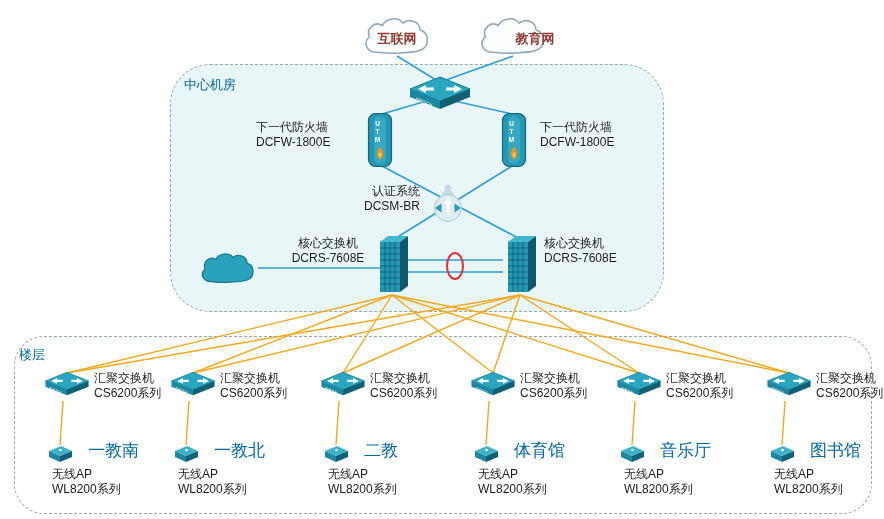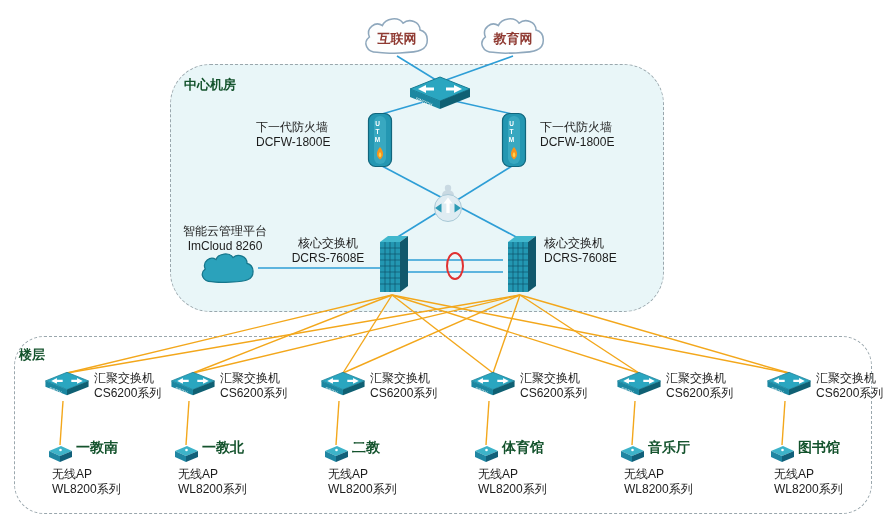--- a/index.html
+++ b/index.html
@@ -4,29 +4,29 @@
 <style>
   html,body{margin:0;padding:0;background:#fff;}
   #stage{position:relative;width:884px;height:519px;background:#fff;overflow:hidden;
          font-family:"Liberation Sans",sans-serif;}
   .box{position:absolute;border:1.5px dashed #9aa7ad;z-index:1;}
   #center-room{left:170px;top:64px;width:492px;height:246px;border-radius:40px;background:#e9f6f8;}
   #floor-box{left:14px;top:336px;width:856px;height:176px;border-radius:30px;background:#ffffff;}
   #wires{position:absolute;left:0;top:0;z-index:2;pointer-events:none;}
   .dev{position:absolute;z-index:3;}
   .lbl{position:absolute;z-index:4;font-size:12px;line-height:1.28;color:#1c1c1c;white-space:nowrap;}
-  .red{position:absolute;z-index:4;font-size:12px;font-weight:bold;color:#14532d;white-space:nowrap;}
+  .red{position:absolute;z-index:4;font-size:12px;font-weight:normal;color:#0369a1;white-space:nowrap;}
   .title-red{font-size:13px;}
   .cloud-lbl{position:absolute;z-index:4;font-size:13px;font-weight:bold;color:#8f3a32;text-align:center;}
   .utm{position:absolute;z-index:4;writing-mode:vertical-lr;text-orientation:upright;
        font-size:6.5px;font-weight:bold;color:#fff;letter-spacing:1px;text-align:center;}
   .building{position:absolute;top:370px;width:132px;height:138px;z-index:3;}
   .building .agg{position:absolute;left:0;top:0;}
   .building .sw-lbl{position:absolute;left:50px;top:1px;}
-  .building .loc{position:absolute;left:32px;top:69px;font-size:14px;}
+  .building .loc{position:absolute;left:44px;top:69px;font-size:17px;}
   .building .ap{position:absolute;left:2px;top:74px;}
   .building .ap-lbl{position:absolute;left:8px;top:97px;}
   .ctr{text-align:center;}
   .rgt{text-align:right;}
 </style>
 </head>
 <body>
 
 <div id="stage">
 
@@ -69,21 +69,21 @@
   </svg>
 
   <svg class="dev" style="left:358px;top:14px" width="78" height="46" viewBox="0 0 100 60">
     <path d="M24 50 C10 50 5 37 14 30 C9 18 22 9 31 15 C35 5 52 3 58 12 C66 5 80 10 80 21 C92 24 93 42 81 47 C74 51 34 52 24 50 Z" fill="#fdfefe" stroke="#8fa8bd" stroke-width="2"></path>
   </svg>
   <div class="cloud-lbl" style="left:358px;top:30px;width:78px">互联网</div>
 
   <svg class="dev" style="left:474px;top:14px" width="78" height="46" viewBox="0 0 100 60">
     <path d="M24 50 C10 50 5 37 14 30 C9 18 22 9 31 15 C35 5 52 3 58 12 C66 5 80 10 80 21 C92 24 93 42 81 47 C74 51 34 52 24 50 Z" fill="#fdfefe" stroke="#8fa8bd" stroke-width="2"></path>
   </svg>
-  <div class="cloud-lbl" style="left:474px;top:30px;width:78px">教育网</div>
+  <div class="cloud-lbl" style="left:496px;top:30px;width:78px">教育网</div>
 
   <div class="red title-red" style="left:184px;top:76px">中心机房</div>
 
   <svg class="dev" style="left:408px;top:74px" width="64" height="40" viewBox="0 0 64 40">
     <polygon points="32,3 62,15 32,27 2,15" fill="#2aa6c0" stroke="#157a92" stroke-width="1"></polygon>
     <polygon points="2,15 32,27 32,35 2,23" fill="#1b87a1"></polygon>
     <polygon points="32,27 62,15 62,23 32,35" fill="#0f6073"></polygon>
     <polygon points="10,15 18,11 18,13.5 26,13.5 26,16.5 18,16.5 18,19" fill="#ffffff"></polygon>
     <polygon points="54,15 46,11 46,13.5 38,13.5 38,16.5 46,16.5 46,19" fill="#ffffff"></polygon>
     <text x="7" y="26" font-size="4.5" fill="#ffffff" transform="rotate(22 7 26)">SWITCH</text>
@@ -115,25 +115,25 @@
 
   <svg class="dev" style="left:428px;top:180px" width="40" height="44" viewBox="0 0 40 44">
     <circle cx="20" cy="8" r="3.2" fill="#c9d9e2"></circle>
     <path d="M14 15 a6 5 0 0 1 12 0 z" fill="#c9d9e2"></path>
     <circle cx="20" cy="28" r="13.5" fill="#dfecf2" stroke="#a8c8d6" stroke-width="1"></circle>
     <polygon points="7,28 13.5,23.5 13.5,32.5" fill="#2e9bb5"></polygon>
     <polygon points="33,28 26.5,23.5 26.5,32.5" fill="#2e9bb5"></polygon>
     <polygon points="20,17.5 15.5,23.5 24.5,23.5" fill="#ffffff"></polygon>
     <rect x="18.4" y="23" width="3.2" height="10" fill="#ffffff"></rect>
   </svg>
-
-  <div class="lbl ctr" style="left:180px;top:224px;width:90px">
-    <div>智能云管理平台</div>
-    <div>ImCloud 8260</div>
-  </div>
+  <div class="lbl rgt" style="left:336px;top:184px;width:84px">
+    <div>认证系统</div>
+    <div>DCSM-BR</div>
+  </div>
+
   <svg class="dev" style="left:196px;top:250px" width="64" height="38" viewBox="0 0 100 60">
     <path d="M24 50 C10 50 5 37 14 30 C9 18 22 9 31 15 C35 5 52 3 58 12 C66 5 80 10 80 21 C92 24 93 42 81 47 C74 51 34 52 24 50 Z" fill="#2ba2bb" stroke="#15768c" stroke-width="2"></path>
   </svg>
 
   <svg class="dev" style="left:376px;top:232px" width="34" height="64" viewBox="0 0 34 64">
     <polygon points="4,10 12,4 32,4 24,10" fill="#41b7cd"></polygon>
     <polygon points="24,10 32,4 32,54 24,60" fill="#11586c"></polygon>
     <rect x="4" y="10" width="20" height="50" fill="#2397b2"></rect>
     <path d="M4 16h20M4 22h20M4 28h20M4 34h20M4 40h20M4 46h20M4 52h20M9 10v50M14 10v50M19 10v50" stroke="#0e556a" stroke-width="0.7" fill="none"></path>
   </svg>

